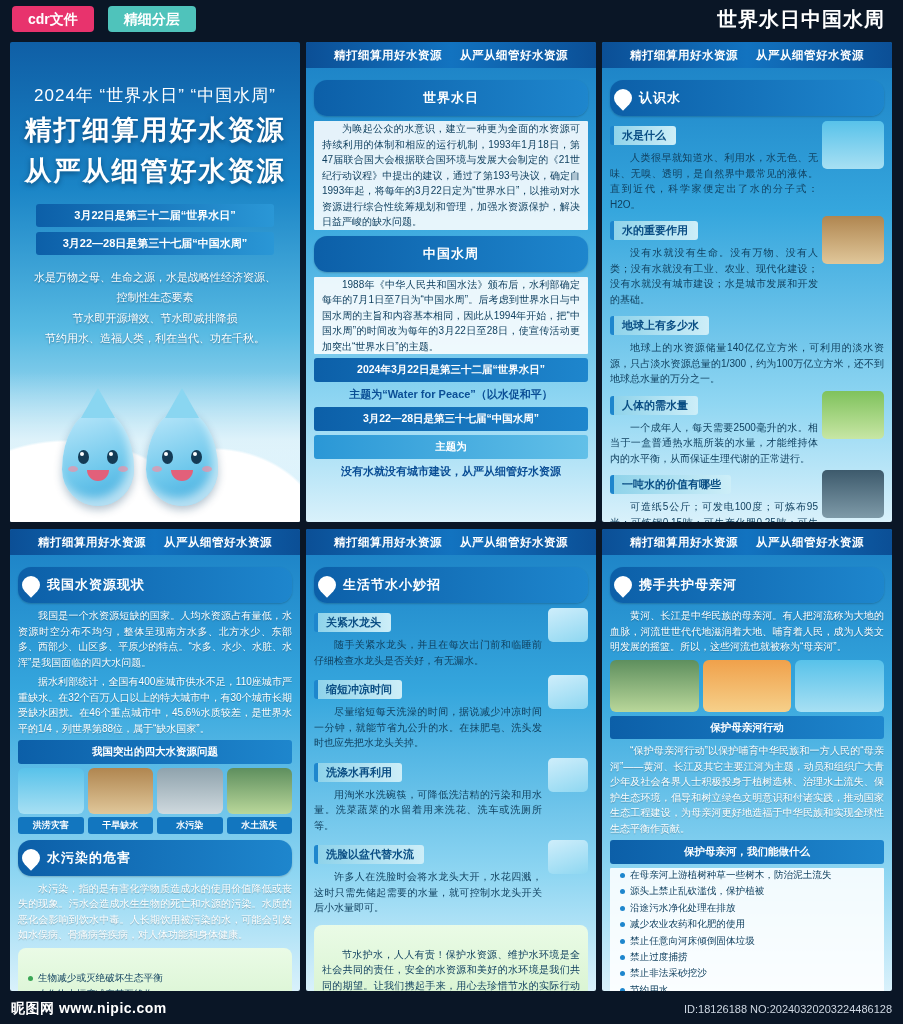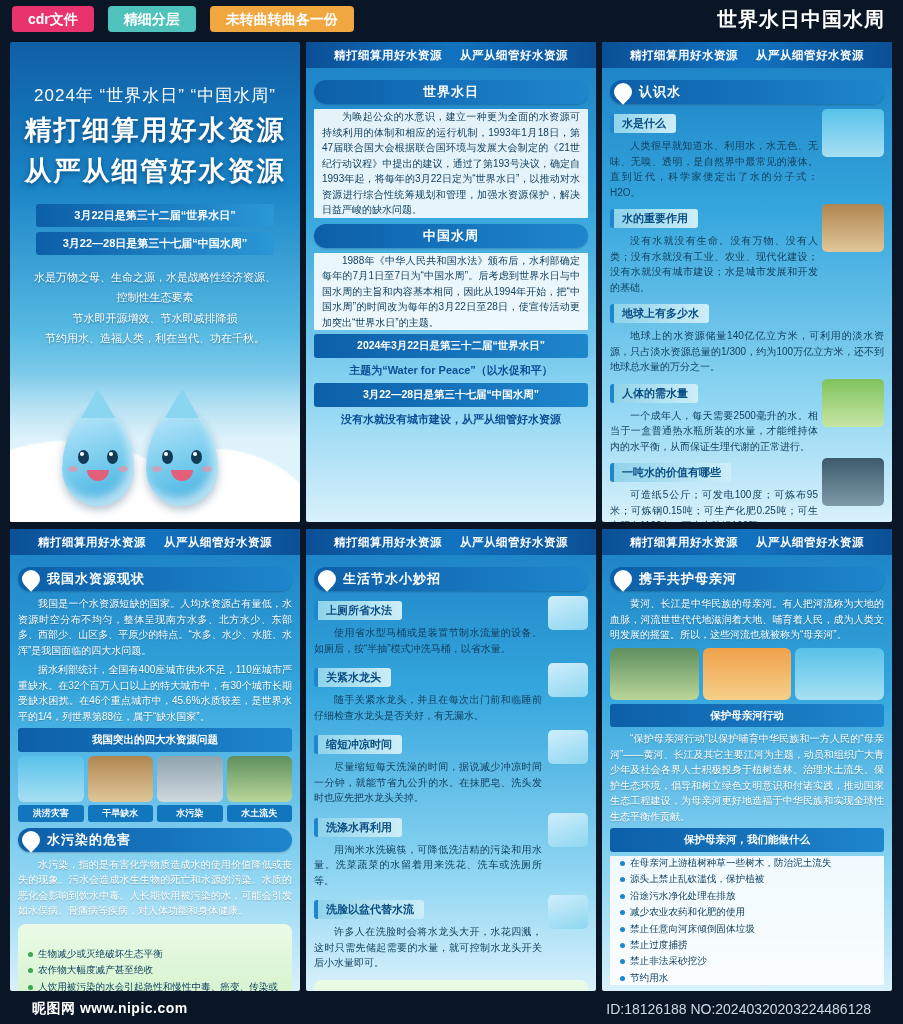--- a/index.html
+++ b/index.html
@@ -70,21 +70,21 @@
     gap: 18px;
     letter-spacing: .5px;
   }
   .panel-body { padding: 6px 8px 8px 8px; }
 
   
   .sec-title {
     display: flex; align-items: center;
     background: linear-gradient(90deg,#0c5fa8,#1e86cd);
     border-radius: 13px;
-    height: 24px;
+    height: 36px;
     margin: 6px 0 5px 0;
     padding-left: 4px;
     box-shadow: 0 1px 2px rgba(0,0,0,.2);
   }
   .sec-title .drop {
     width: 18px; height: 18px; flex: 0 0 18px;
     border-radius: 50% 50% 50% 0;
     transform: rotate(-45deg);
     background: #ffffff;
     margin-right: 7px;
@@ -270,36 +270,35 @@
   
   .kv { display: flex; gap: 4px; align-items: flex-start; }
   .kv .txt { flex: 1; }
   .kv .pic { flex: 0 0 62px; height: 48px; border-radius: 5px; }
 
   
   .footer {
     position: absolute; left: 0; bottom: 0;
     width: 903px; height: 30px;
     display: flex; align-items: center;
-    padding: 0 32px;
+    padding: 0 11px;
     color: #ffffff;
     background: #0a1626;
   }
   .footer .brand { font-size: 14px; font-weight: bold; letter-spacing: .5px; }
-  .footer .idtxt { margin-left: auto; font-size: 14px; color: #cfd8e3; text-align: right; }
+  .footer .idtxt { margin-left: auto; font-size: 11px; color: #cfd8e3; text-align: right; }
 </style>
 </head>
 <body>
 
 <div id="page">
 
   <div class="topbar">
     <div class="tag tag-pink">cdr文件</div>
     <div class="tag tag-teal">精细分层</div>
-    <div class="tag tag-orange">未转曲转曲各一份</div>
     <div class="topbar-title">世界水日中国水周</div>
   </div>
 
   <div class="grid">
 
     <div class="panel p1">
       <div class="p1-year">2024年 “世界水日” “中国水周”</div>
       <div class="p1-title">精打细算用好水资源</div>
       <div class="p1-title">从严从细管好水资源</div>
       <div class="p1-dates">
@@ -341,20 +340,21 @@
         </div>
         <div class="sec-title center">
           <span class="t">中国水周</span>
         </div>
         <div class="white-card">
           <p class="para">1988年《中华人民共和国水法》颁布后，水利部确定每年的7月1日至7日为“中国水周”。后考虑到世界水日与中国水周的主旨和内容基本相同，因此从1994年开始，把“中国水周”的时间改为每年的3月22日至28日，使宣传活动更加突出“世界水日”的主题。</p>
         </div>
         <div class="blue-bar">2024年3月22日是第三十二届“世界水日”</div>
         <div class="center-bold-blue">主题为“Water for Peace”（以水促和平）</div>
         <div class="blue-bar">3月22—28日是第三十七届“中国水周”</div>
+        <div class="blue-bar light">主题为</div>
         <div class="center-bold-blue">没有水就没有城市建设，从严从细管好水资源</div>
       </div>
     </div>
 
     <div class="panel">
       <div class="banner">
         <span>精打细算用好水资源</span>
         <span>从严从细管好水资源</span>
       </div>
       <div class="panel-body">
@@ -450,27 +450,20 @@
       <div class="banner">
         <span>精打细算用好水资源</span>
         <span>从严从细管好水资源</span>
       </div>
       <div class="panel-body">
         <div class="sec-title">
           <div class="drop"></div>
           <span class="t">生活节水小妙招</span>
         </div>
 
-        <div class="tip">
-          <div class="txt">
-            <div class="sub-pill">上厕所省水法</div>
-            <p class="para">使用省水型马桶或是装置节制水流量的设备。如厕后，按“半抽”模式冲洗马桶，以省水量。</p>
-          </div>
-          <div class="ico"></div>
-        </div>
 
         <div class="tip">
           <div class="txt">
             <div class="sub-pill">关紧水龙头</div>
             <p class="para">随手关紧水龙头，并且在每次出门前和临睡前仔细检查水龙头是否关好，有无漏水。</p>
           </div>
           <div class="ico"></div>
         </div>
 
         <div class="tip">

